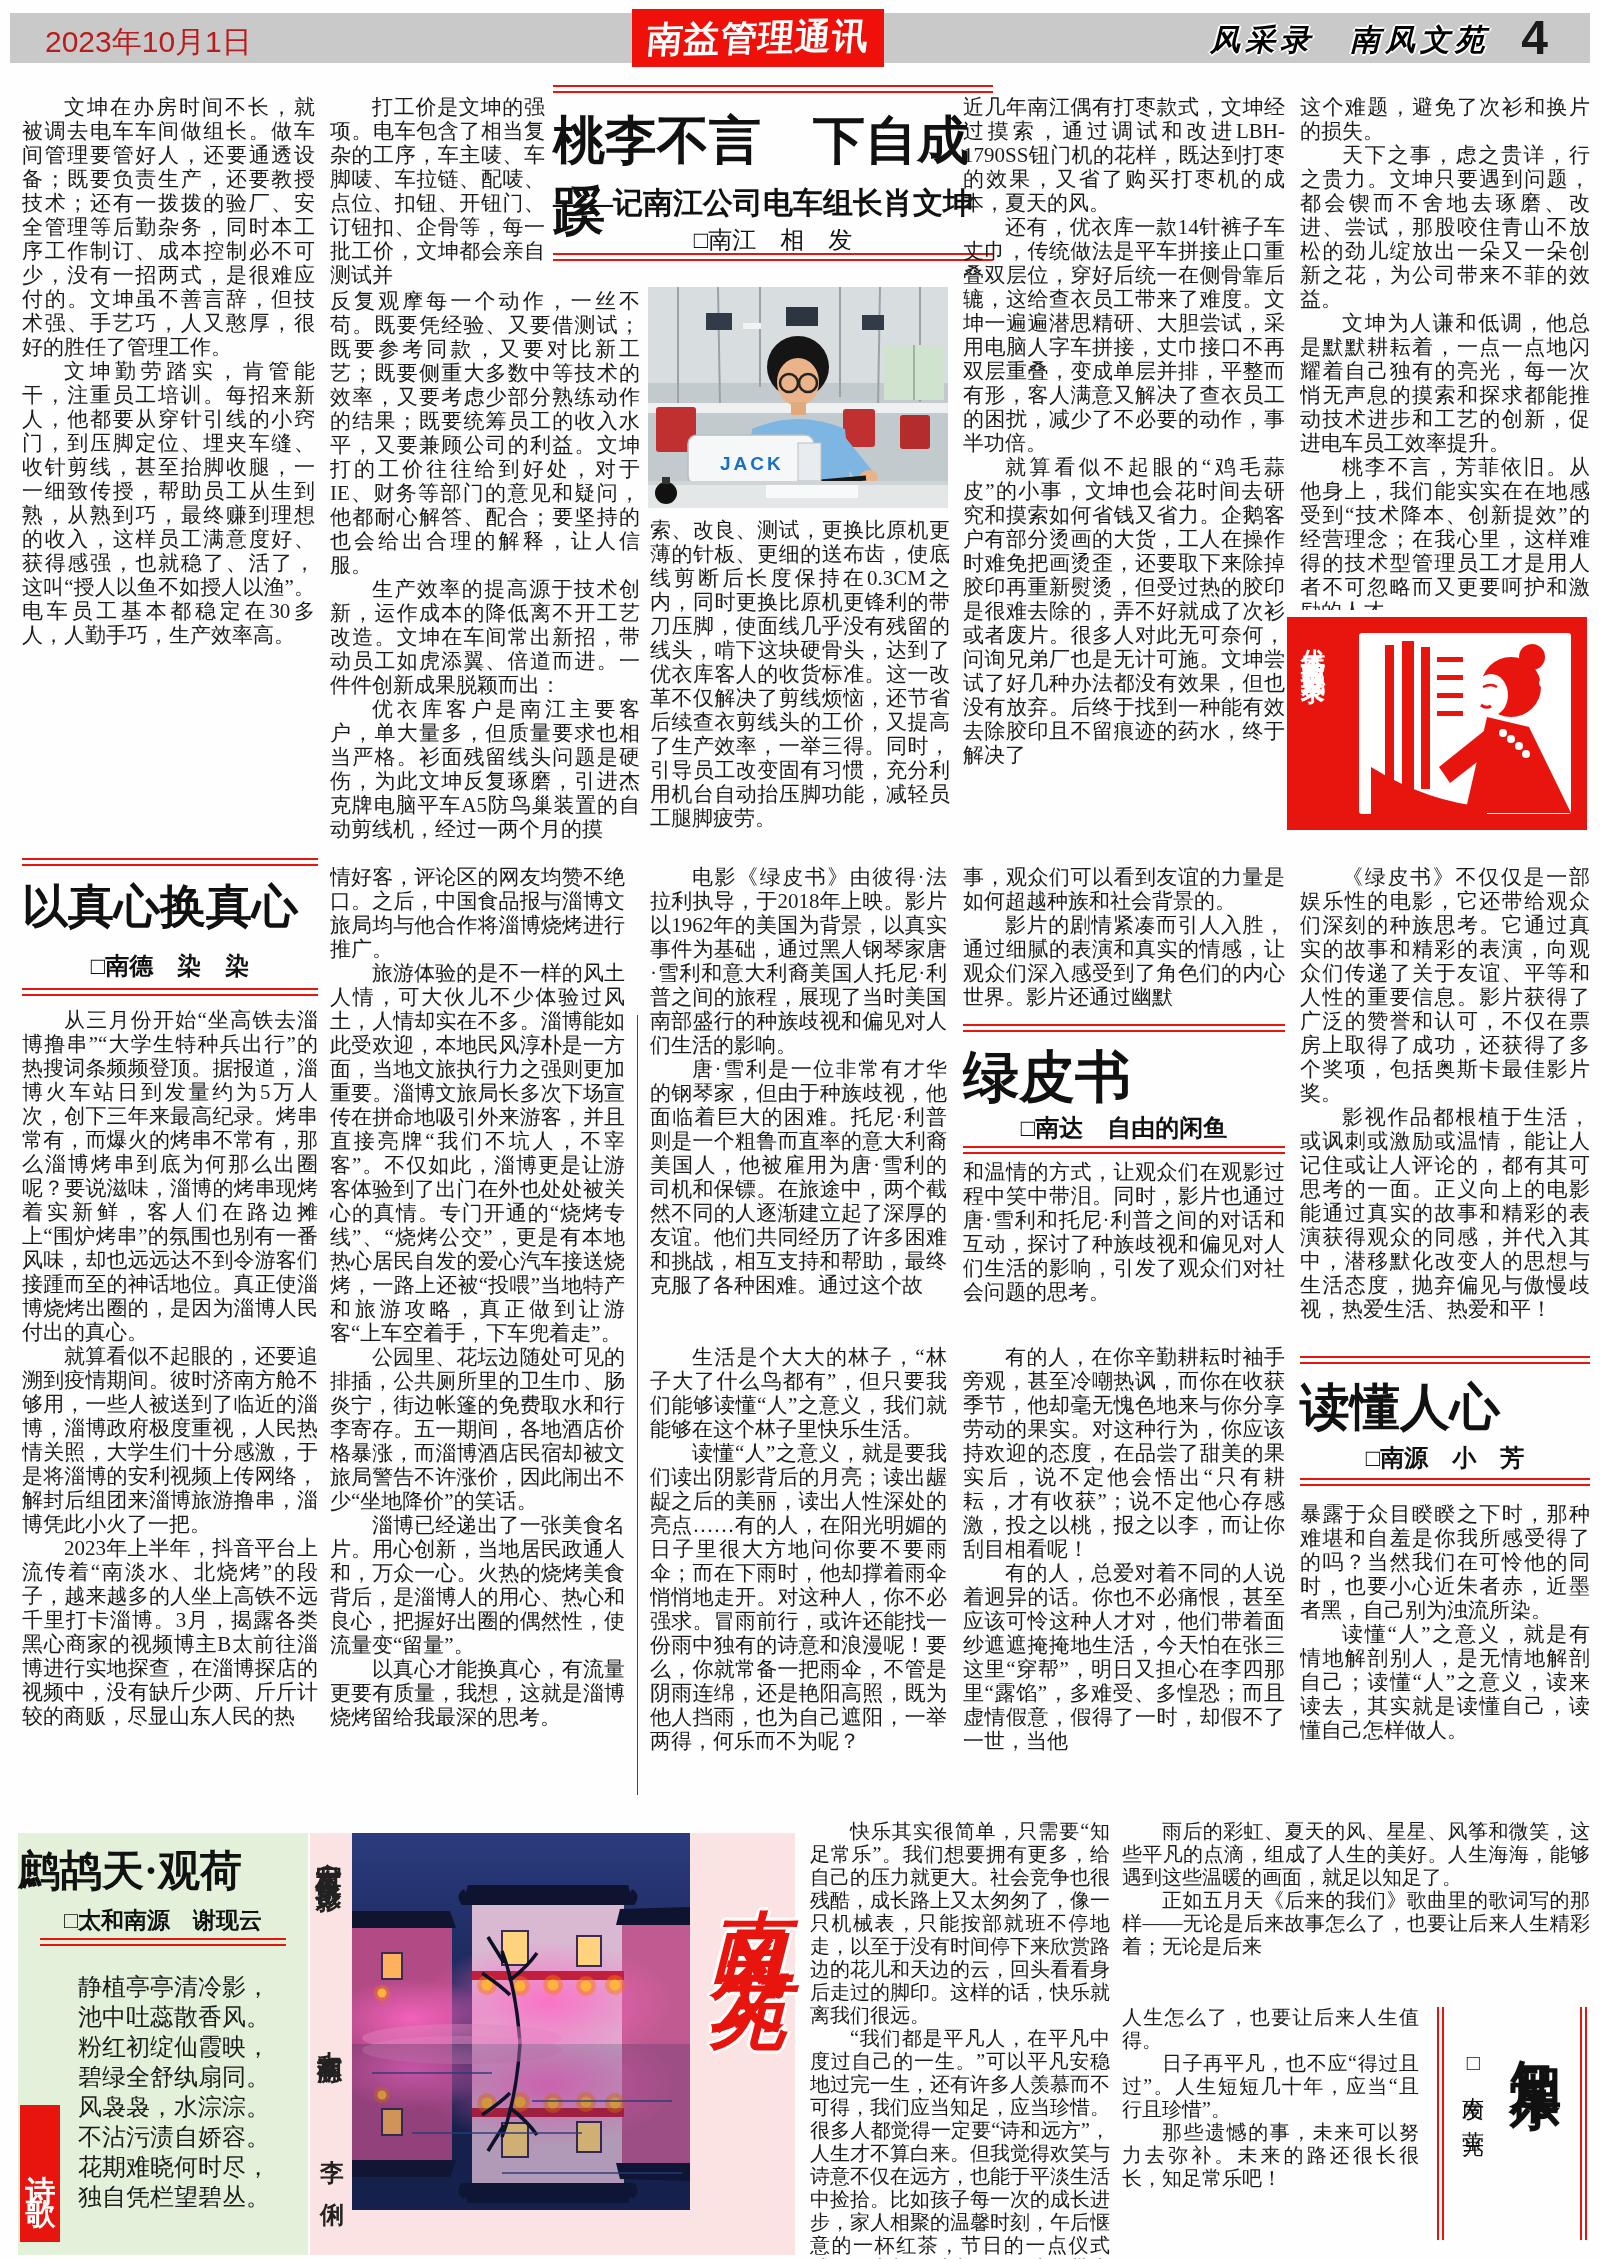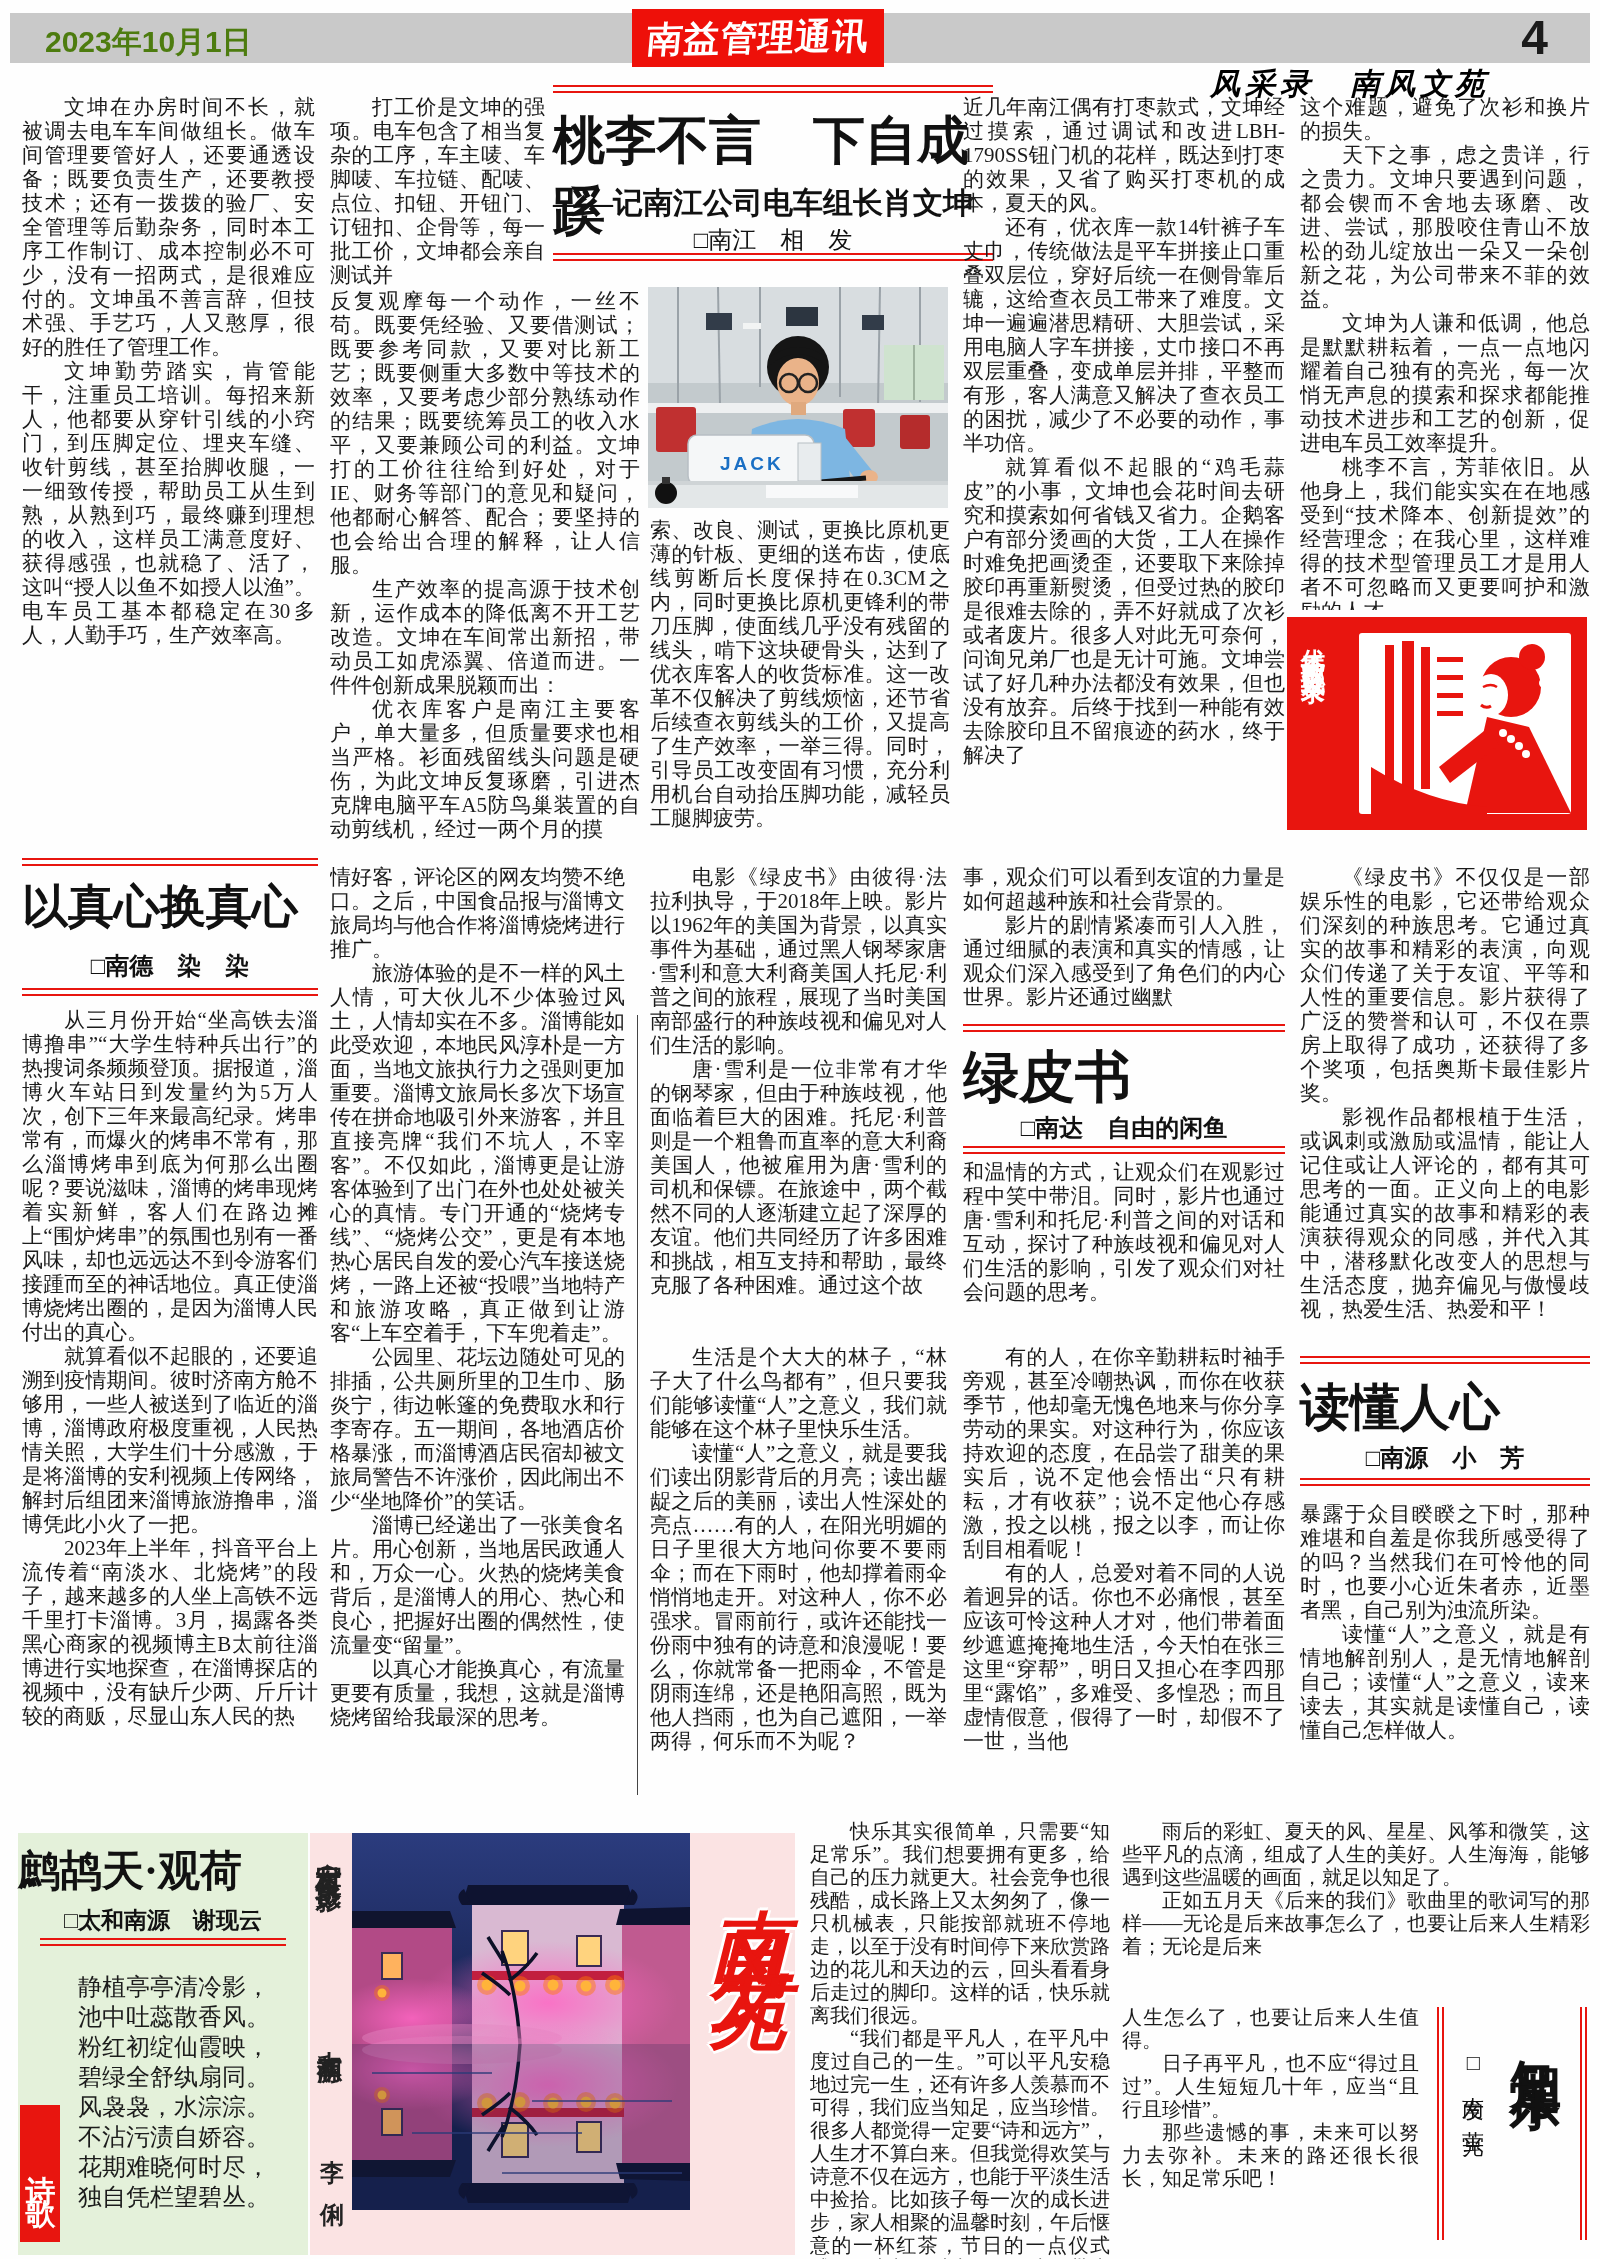--- a/index.html
+++ b/index.html
@@ -12,26 +12,26 @@
   .col p.cont{text-indent:0;}
   .col-sm{font-size:20px;line-height:23px;}
   
   .rr{position:absolute;height:4px;border-top:2px solid #e8150f;border-bottom:2px solid #e8150f;}
   
   .h-title{position:absolute;text-align:left;font-weight:bold;color:#111;font-family:"Liberation Serif",serif;}
   .byline{position:absolute;text-align:center;font-size:24px;color:#111;}
   
   .hdr-bar{position:absolute;left:10px;top:13px;width:1580px;height:50px;background:#c9c9c9;}
   .hdr-date{position:absolute;left:45px;top:22px;font-family:"Liberation Sans",sans-serif;
-            font-weight:bold;font-size:30px;color:#4d7c0f;}
+            font-weight:normal;font-size:30px;color:#b91c1c;}
   .masthead{position:absolute;left:632px;top:9px;width:252px;height:58px;background:#ee1009;
             display:flex;align-items:center;justify-content:center;}
   .masthead span{color:#fff;font-weight:bold;font-size:36px;letter-spacing:1px;transform:skewX(-6deg) rotate(-1deg);}
   .hdr-right{position:absolute;right:110px;top:20px;font-weight:bold;font-size:30px;letter-spacing:5px;
-             color:#000;text-shadow:-2px 0 #fff,2px 0 #fff,0 -2px #fff,0 2px #fff;font-style:italic;margin-top:44px;}
+             color:#000;text-shadow:-2px 0 #fff,2px 0 #fff,0 -2px #fff,0 2px #fff;font-style:italic;}
   .hdr-page{position:absolute;right:52px;top:10px;font-size:48px;font-weight:bold;font-family:"Liberation Sans",sans-serif;}
   
   .badge{position:absolute;left:1287px;top:617px;width:300px;height:213px;background:#e8150f;}
   .badge-label{position:absolute;left:1297px;top:630px;height:190px;color:#fff;font-size:24px;
                letter-spacing:4px;writing-mode:vertical-rl;text-orientation:upright;font-weight:bold;}
   
   .poem-box{position:absolute;left:18px;top:1833px;width:290px;height:422px;background:#e4f1da;}
   .poem-lines p{margin:0;text-indent:0;text-align:left;font-size:24px;line-height:30px;}
   .shige{position:absolute;left:20px;top:2105px;width:40px;height:137px;background:#e8150f;color:#fff;
          writing-mode:vertical-rl;text-orientation:upright;font-size:30px;font-weight:bold;

